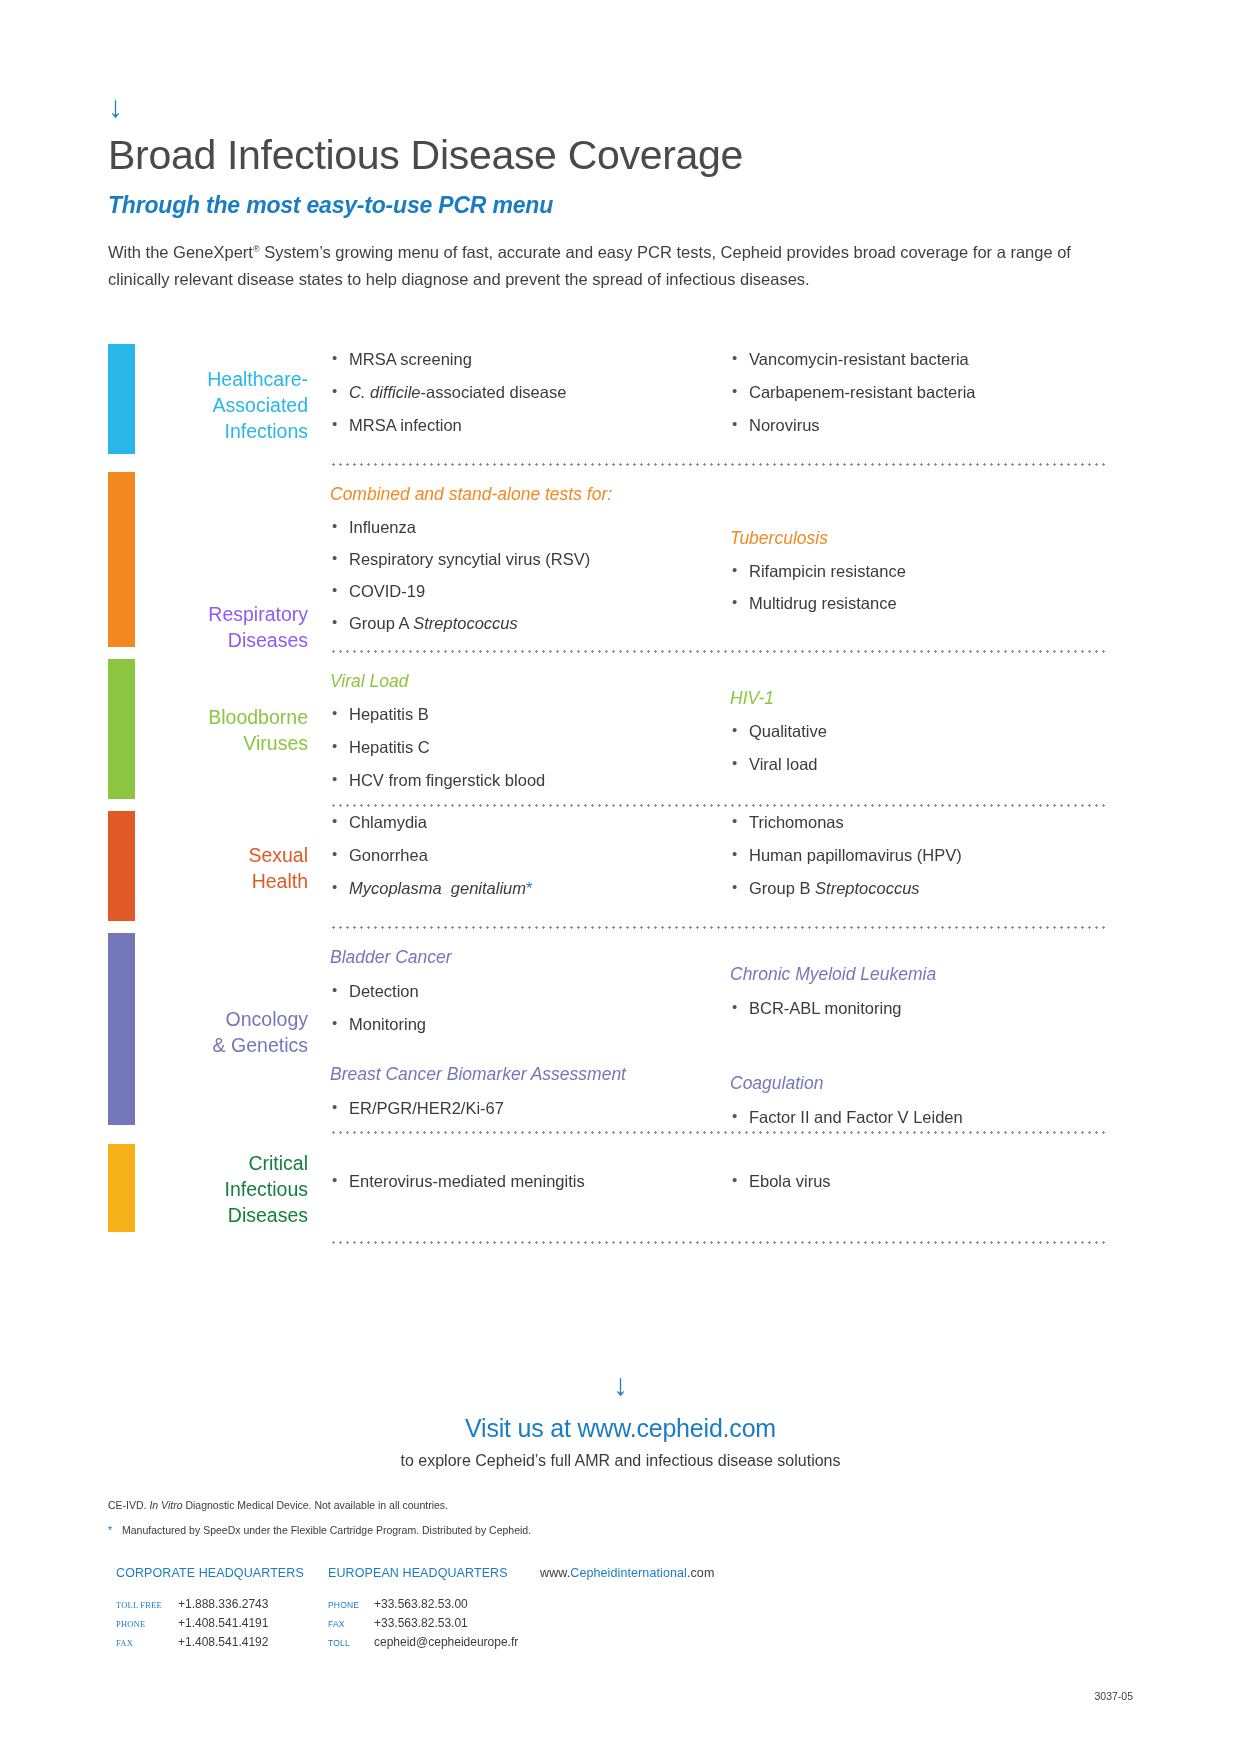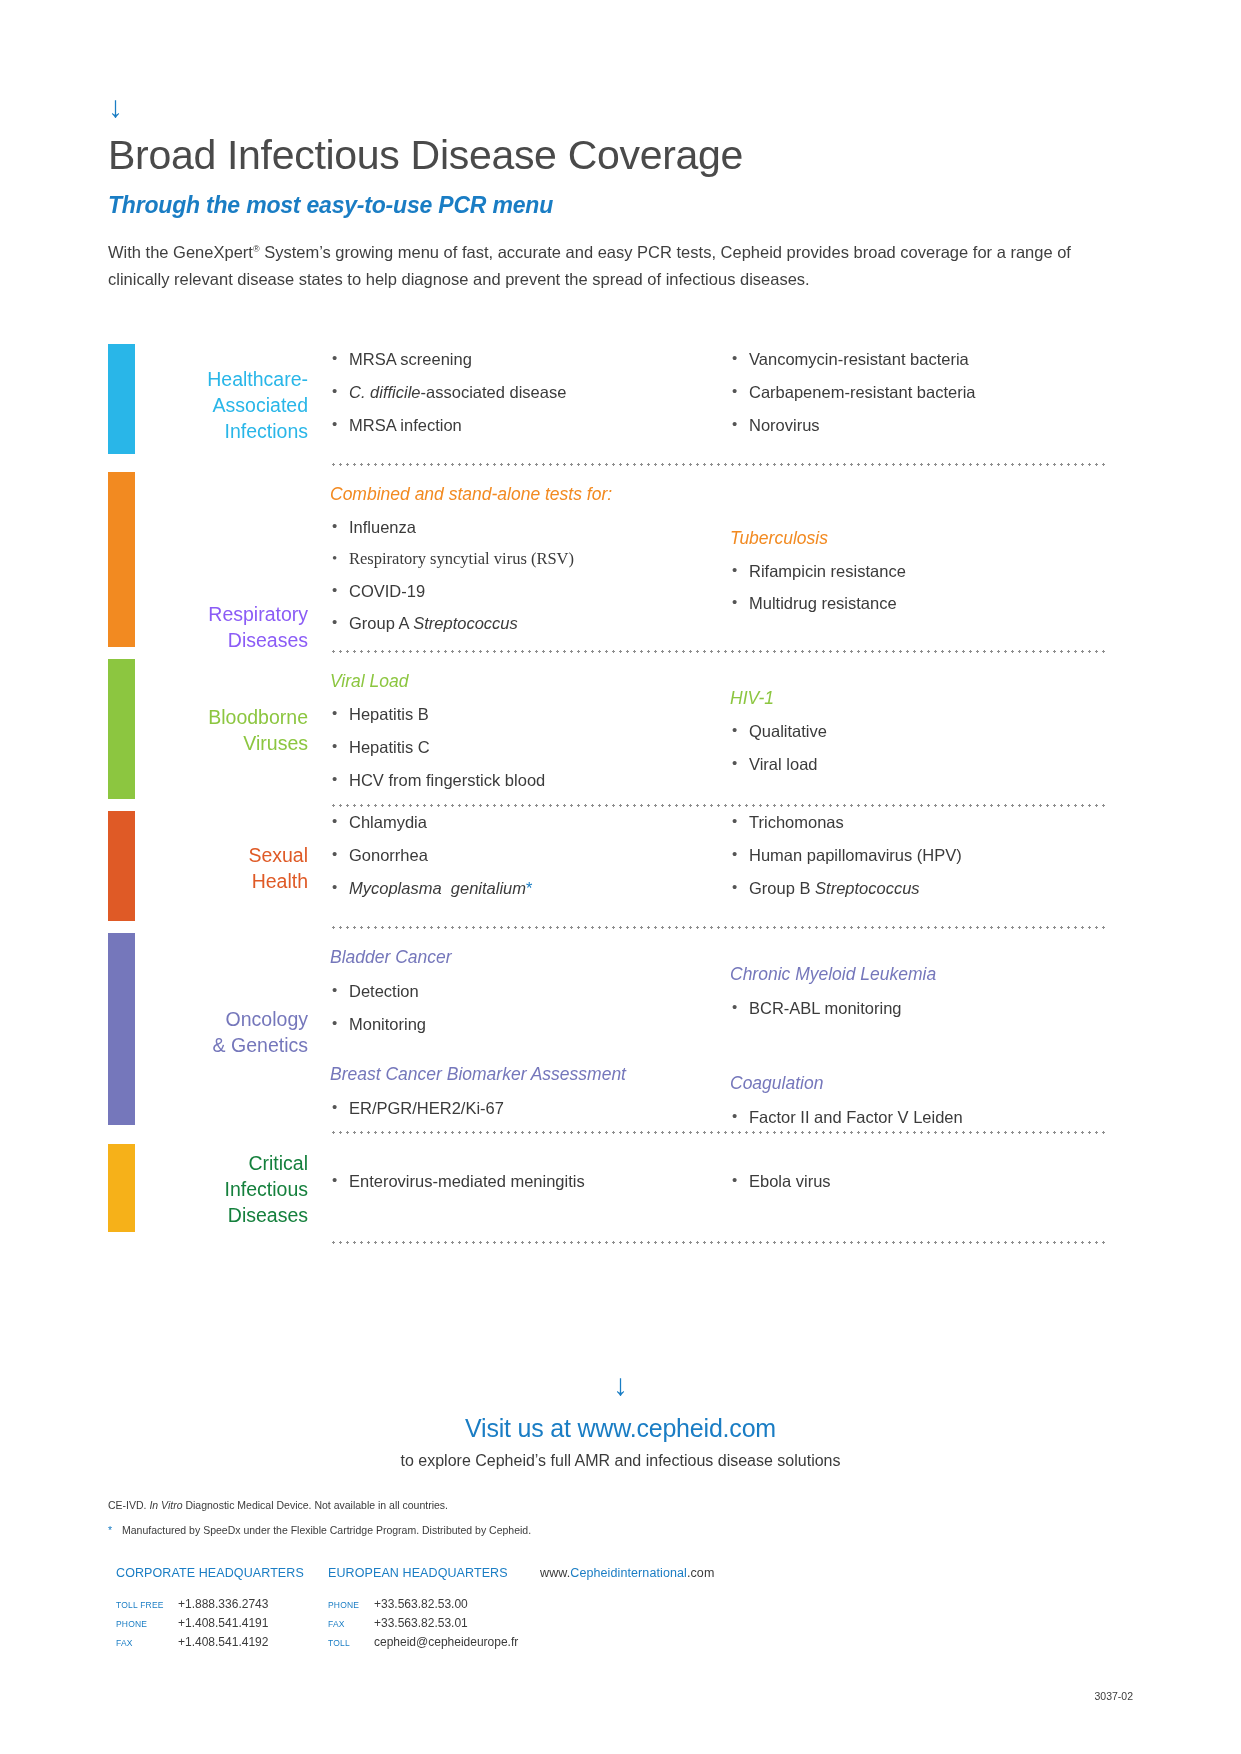--- a/index.html
+++ b/index.html
@@ -221,21 +221,21 @@
     line-height: 18px;
     color: #3b3b3b;
   }
   .cl {
     display: inline-block;
     color: #1a7dc4;
     font-size: 8.5px;
     letter-spacing: 0.2px;
     vertical-align: baseline;
   }
-  .cl-a { width: 62px; }
+  .cl-a { width: 62px; font-family: Liberation Serif, serif; }
   .cl-b { width: 46px; }
   .docid {
     position: absolute;
     right: 108px;
     top: 1690px;
     font-size: 10.5px;
     color: #3b3b3b;
   }
 </style>
 </head>
@@ -289,21 +289,21 @@
         <div>
           <div>Respiratory</div>
           <div>Diseases</div>
         </div>
       </div>
       <div class="cols" style="padding-top:16px;">
         <div class="col col-left">
           <div class="subhead" style="color:#f28a21;">Combined and stand-alone tests for:</div>
           <ul class="items" style="margin-top:10px;">
             <li style="margin-bottom:10px;">Influenza</li>
-            <li style="margin-bottom:10px;font-family:Liberation Serif, serif;">Respiratory syncytial virus (RSV)</li>
+            <li style="margin-bottom:10px;">Respiratory syncytial virus (RSV)</li>
             <li style="margin-bottom:10px;">COVID-19</li>
             <li>Group A <i>Streptococcus</i></li>
           </ul>
         </div>
         <div class="col col-right" style="padding-top:44px;">
           <div class="subhead" style="color:#f28a21;">Tuberculosis</div>
           <ul class="items" style="margin-top:10px;">
             <li style="margin-bottom:10px;">Rifampicin resistance</li>
             <li>Multidrug resistance</li>
           </ul>
@@ -474,15 +474,15 @@
         </div>
         <div>
           <span class="cl cl-b">TOLL</span><span>cepheid@cepheideurope.fr</span>
         </div>
       </div>
       <div class="fc3"></div>
     </div>
 
   </div>
 
-  <div class="docid">3037-02</div>
+  <div class="docid">3037-05</div>
 
 </div>
 
 </body></html>

